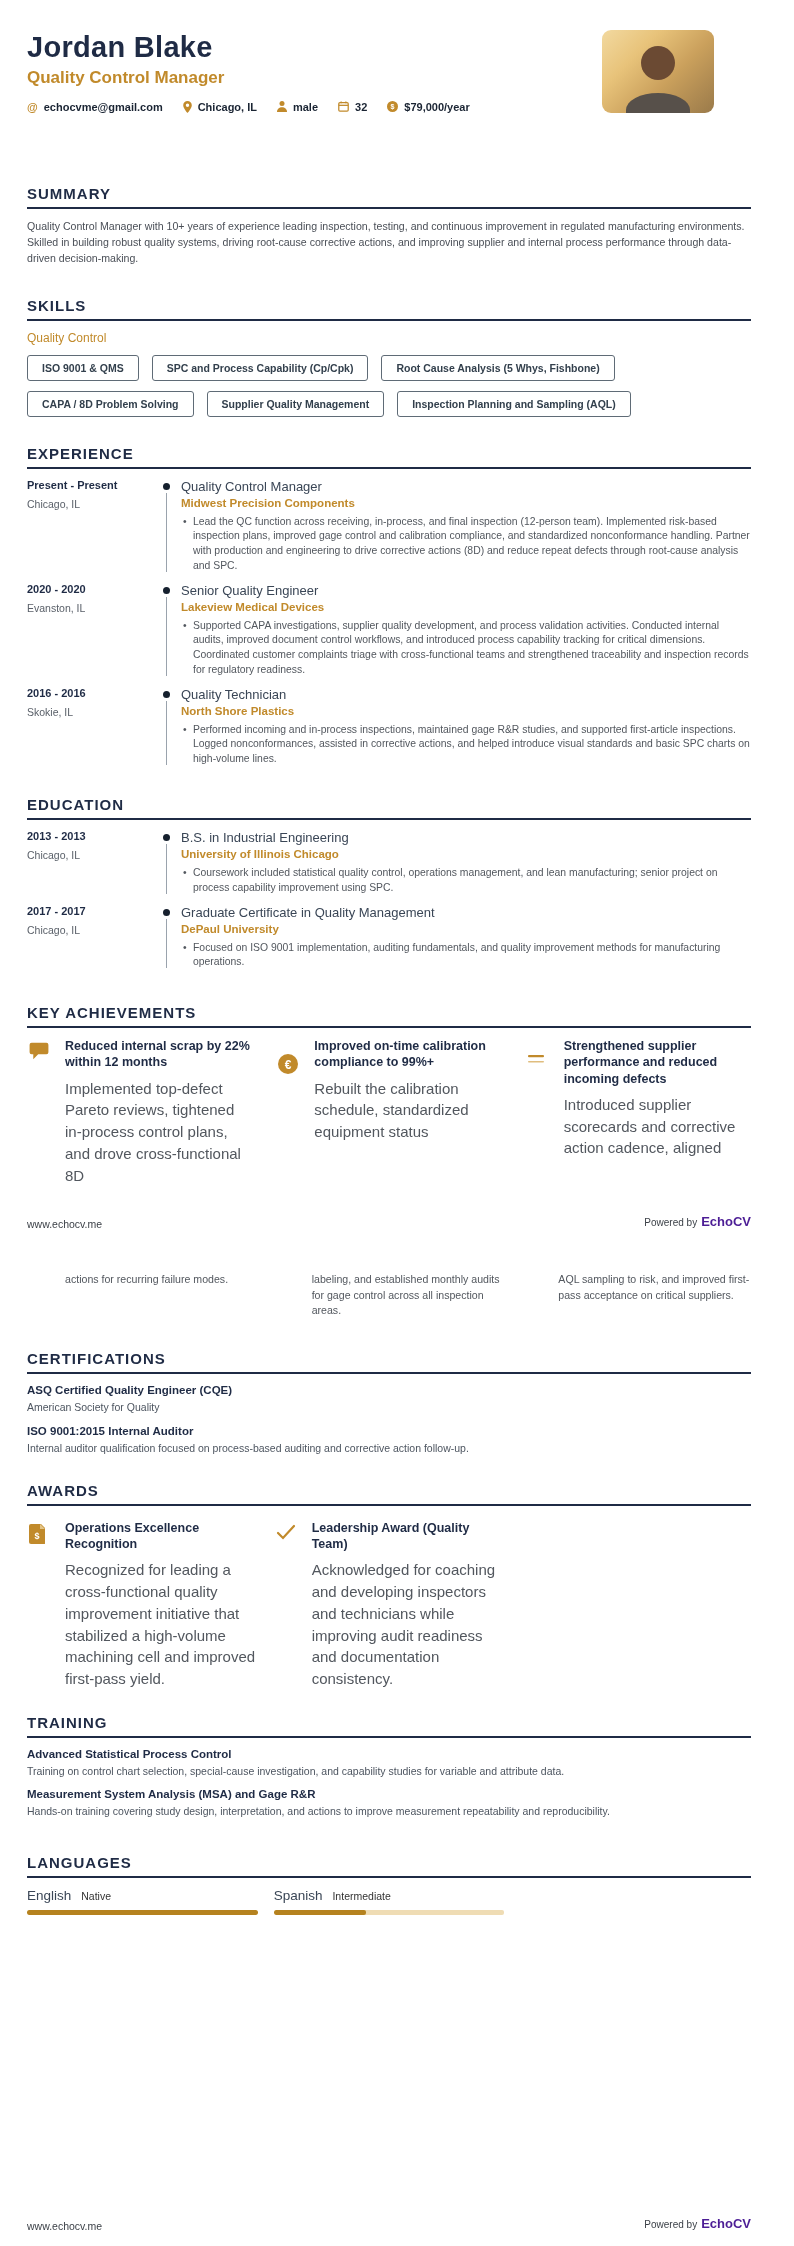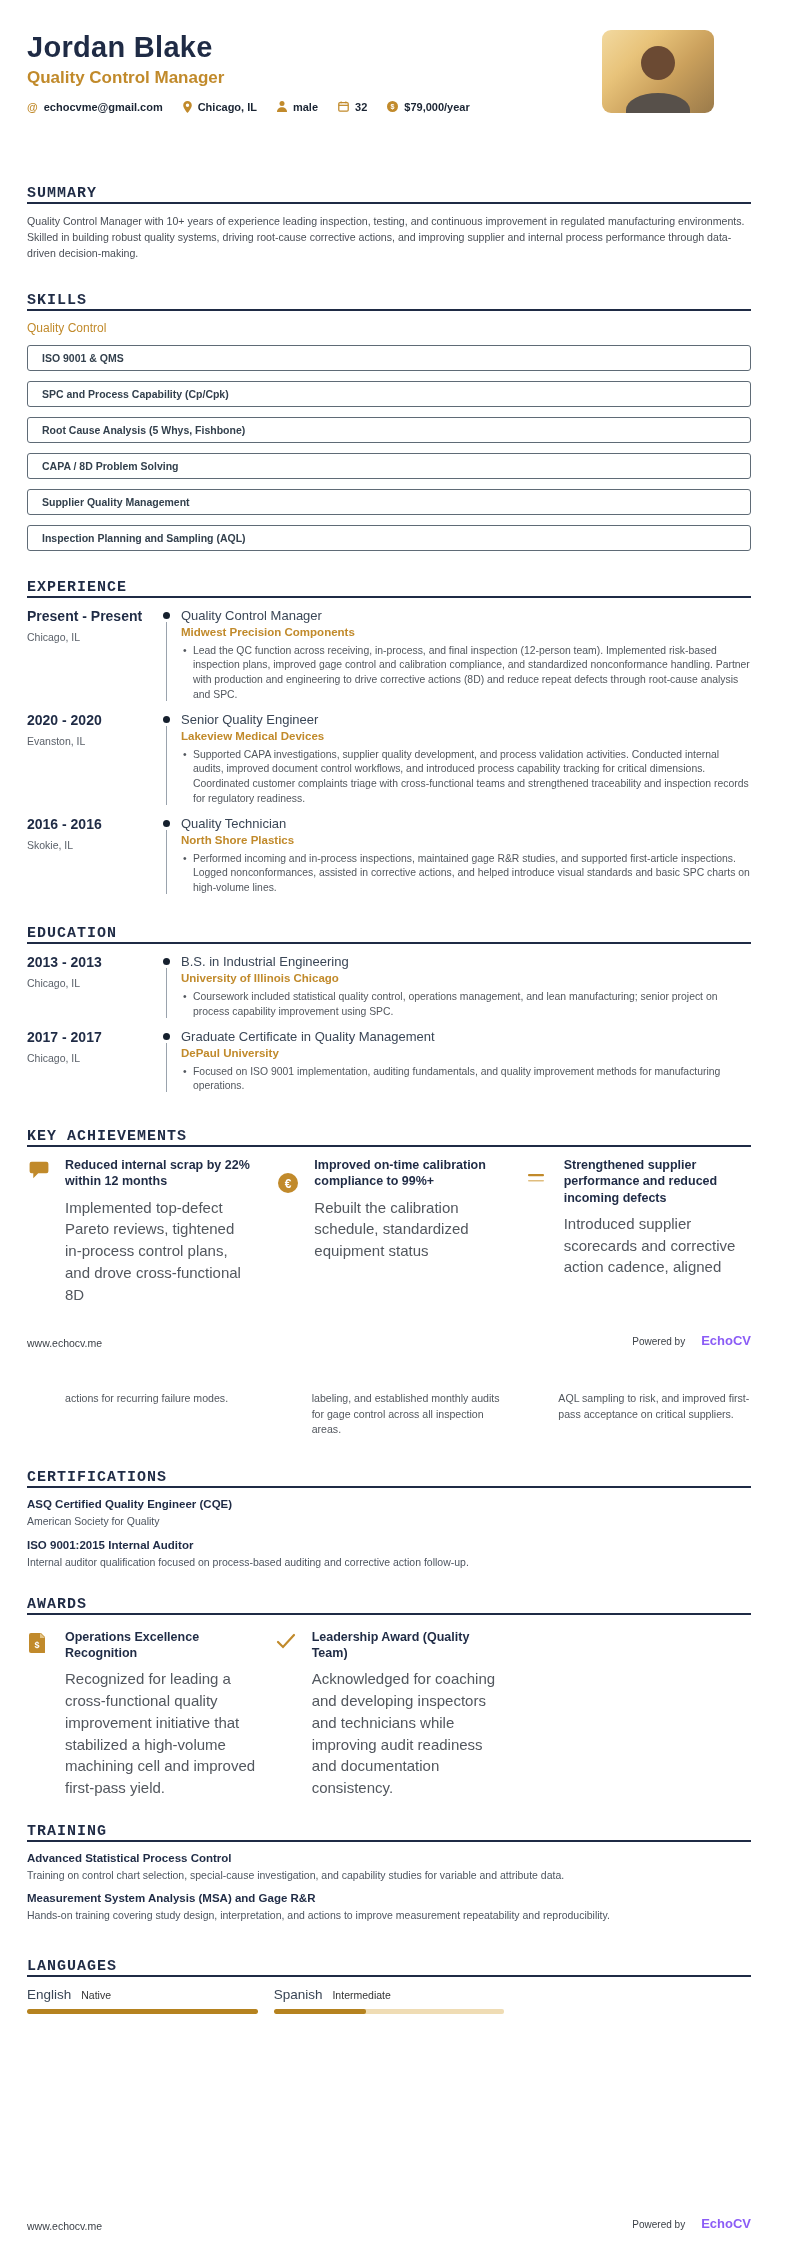--- a/index.html
+++ b/index.html
@@ -31,39 +31,39 @@
   }
   .photo::after{ 
     content:"";position:absolute;left:50%;bottom:-14px;width:64px;height:34px;margin-left:-32px;
     border-radius:50% 50% 0 0;background:#57504a;
   }
 
   
   .section{margin-top:30px;}
   .sec-head{
     font-size:15px;font-weight:800;color:#1f2b45;letter-spacing:1px;
-    border-bottom:2.5px solid #1f2b45;margin-bottom:10px;font-family:Liberation Mono, monospace;
+    padding-bottom:5px;border-bottom:2.5px solid #1f2b45;margin-bottom:10px;
   }
   .sum{margin-top:72px;}
   .sum-text{font-size:10.6px;line-height:1.5;color:#4a4f57;}
 
   
   .skills{margin-top:30px;}
   .skill-cat{font-size:12px;color:#c18a2b;margin:4px 0 10px;}
-  .chips{display:flex;flex-wrap:wrap;gap:10px 13px;flex-direction:column;}
+  .chips{display:flex;flex-wrap:wrap;gap:10px 13px;}
   .chip{
     border:1.3px solid #5f6b76;border-radius:3px;padding:6px 14px;
     font-size:10.5px;font-weight:700;color:#33404d;white-space:nowrap;
   }
 
   
   .xp{margin-top:28px;}
   .edu{margin-top:20px;}
   .xp-item{display:grid;grid-template-columns:128px 26px 1fr;padding-bottom:9px;}
-  .xp-dates{font-size:14px;font-weight:700;color:#1f2b45;}
+  .xp-dates{font-size:11px;font-weight:700;color:#1f2b45;}
   .xp-loc{font-size:10.5px;color:#5a6069;margin-top:7px;}
   .xp-timeline{position:relative;}
   .xp-dot{position:absolute;top:4px;left:8px;width:7px;height:7px;border-radius:50%;background:#16202e;}
   .xp-line{position:absolute;top:14px;bottom:2px;left:11px;width:1px;background:#9aa3ad;}
   .xp-title{font-size:13px;color:#3a4656;}
   .xp-company{font-size:11.5px;font-weight:700;color:#c18a2b;margin-top:3px;}
   .xp-bullets{margin:6px 0 0;padding:0;list-style:none;}
   .xp-bullets li{
     position:relative;padding-left:12px;font-size:10.4px;line-height:1.42;color:#52575e;
   }
@@ -78,21 +78,21 @@
   .ach-text{margin-left:38px;}
   .ach-title{font-size:12.5px;font-weight:800;color:#1f2b45;line-height:1.3;}
   .ach-desc{font-size:15px;color:#52575e;line-height:1.45;margin-top:7px;}
   .ach-cont-grid{display:grid;grid-template-columns:1fr 1fr 1fr;gap:0 16px;margin-top:42px;}
   .ach-cont{padding-left:38px;font-size:10.6px;color:#52575e;line-height:1.45;}
 
   
   .pagefoot{display:flex;justify-content:space-between;align-items:flex-end;margin-top:26px;}
   .pf-site{font-size:10.5px;color:#3a3f46;}
   .pf-powered{font-size:10px;color:#3a3f46;}
-  .pf-brand{font-size:13px;font-weight:600;color:#8b5cf6;margin-left:16px;}
+  .pf-brand{font-size:13px;font-weight:600;color:#4c1d95;margin-left:4px;}
   .bottomfoot{position:absolute;left:27px;right:27px;bottom:14px;display:flex;justify-content:space-between;align-items:flex-end;}
 
   
   .cert{margin-top:32px;}
   .train{margin-top:24px;}
   .ct-item{margin-bottom:10px;}
   .ct-title{font-size:11.5px;font-weight:700;color:#1f2b45;margin-bottom:4px;}
   .ct-sub{font-size:10.5px;color:#4d5560;line-height:1.4;}
 
   

